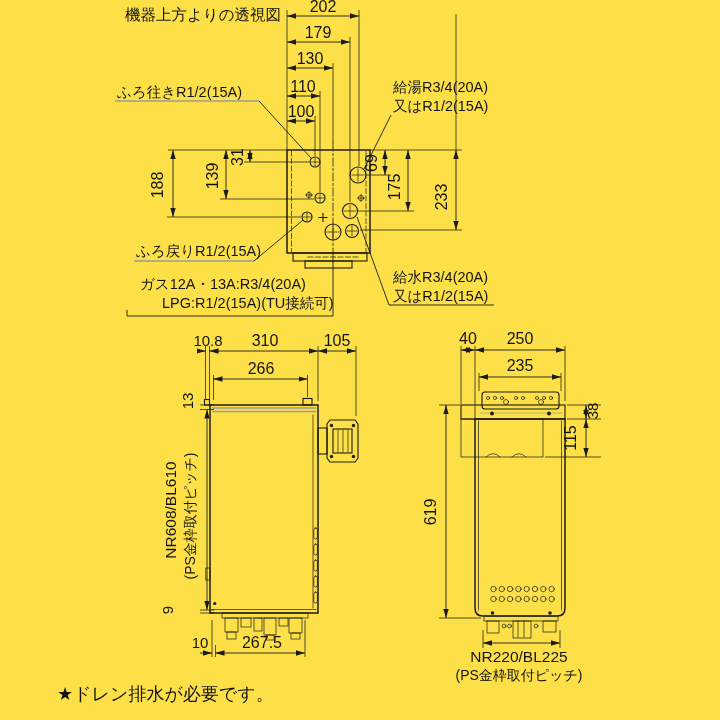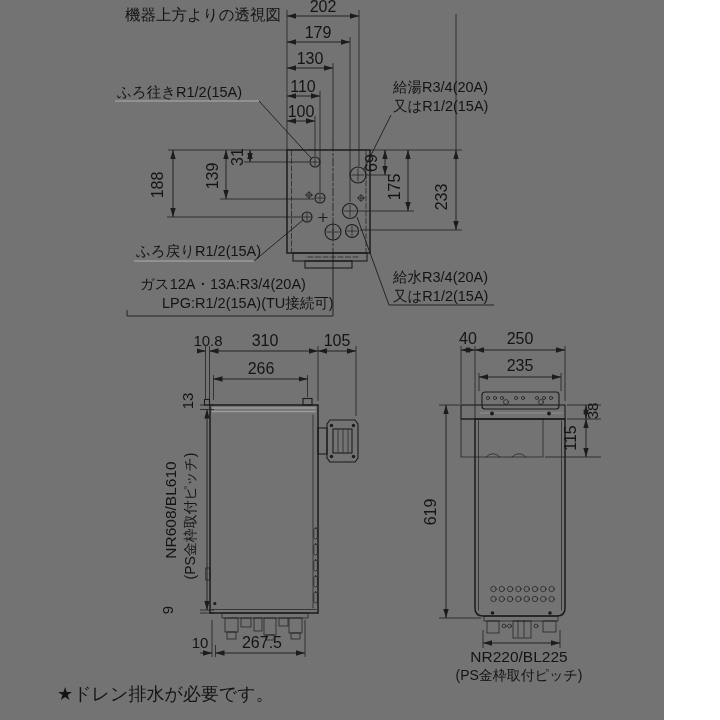--- a/index.html
+++ b/index.html
@@ -1,16 +1,16 @@
 <!DOCTYPE html>
 <html><head>
 <meta charset="utf-8">
 <style>
   html,body { margin:0; padding:0; background:#ffffff; }
-  .stage { position:relative; width:664px; height:720px; background:#737373;
+  .stage { position:relative; width:720px; height:720px; background:#fde047;
            font-family:"Liberation Sans","DejaVu Sans",sans-serif; overflow:hidden; }
   svg { display:block; }
   
   .s   { stroke:#1c1c1c; stroke-width:1.1; fill:none; stroke-linecap:square; }
   .s2  { stroke-width:1.5; }
   .thin{ stroke-width:0.7; }
   .ext { stroke:#1c1c1c; stroke-width:0.75; fill:none; }
   .dim { stroke:#1c1c1c; stroke-width:0.9; fill:none; }
   .ldr { stroke:#1c1c1c; stroke-width:0.9; fill:none; }
   .dsh { stroke-dasharray:5 2.5; }

